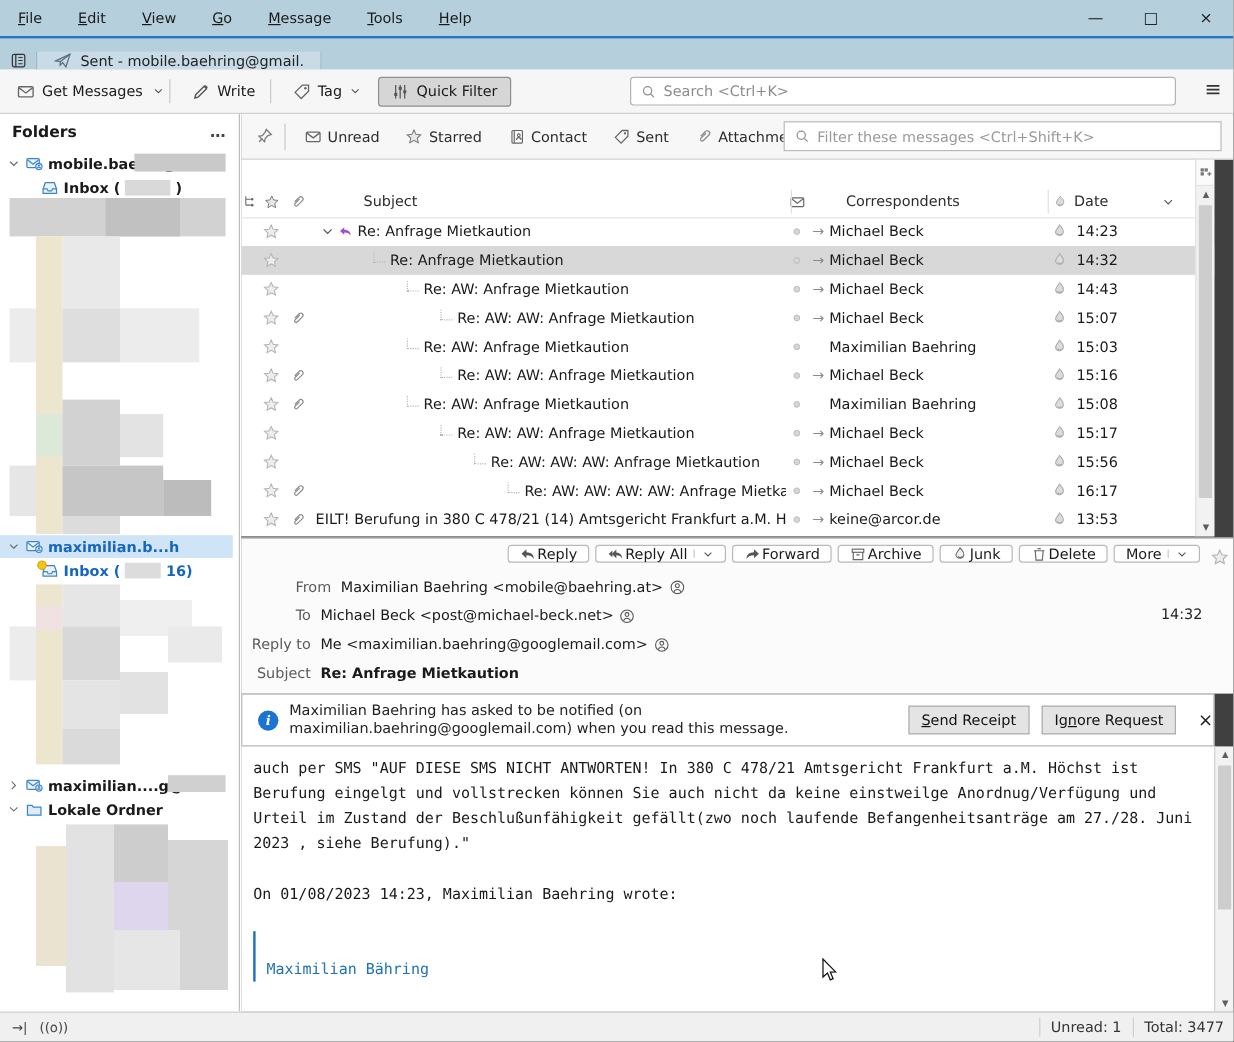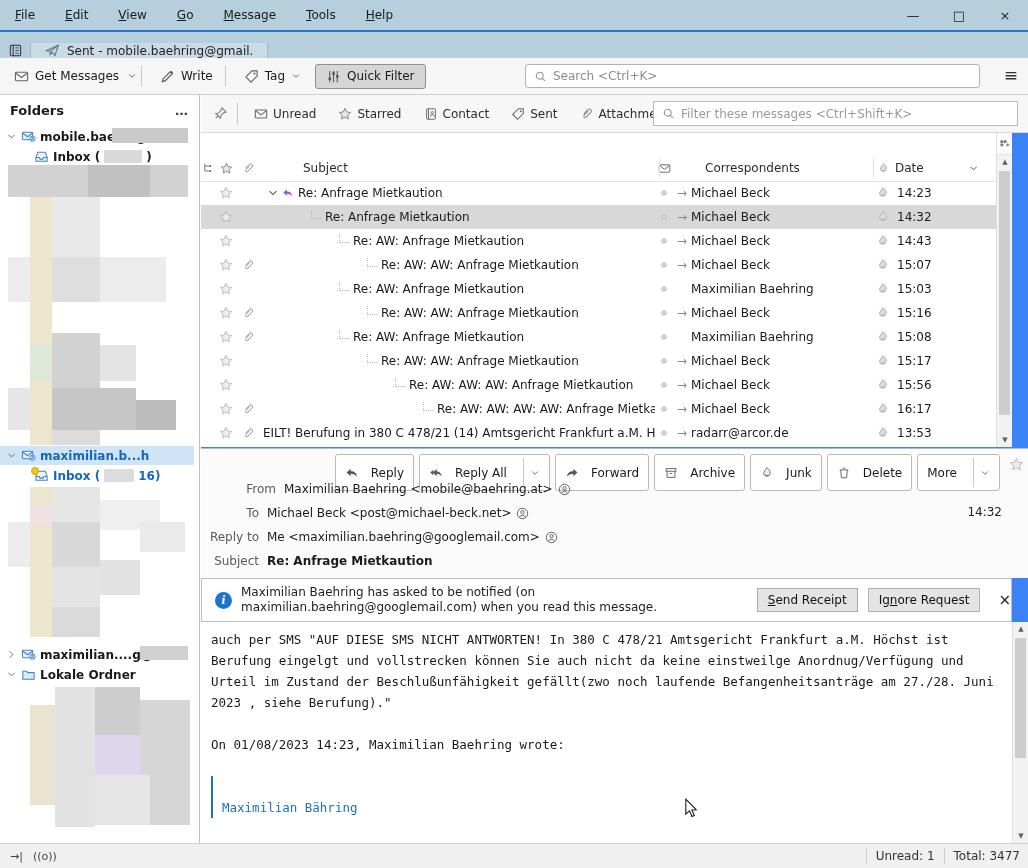--- a/index.html
+++ b/index.html
@@ -44,21 +44,21 @@
   .folders-menu{color:#444;font-weight:bold;letter-spacing:1px;}
   .frow{position:absolute;left:0;height:19px;display:flex;align-items:center;gap:4px;
         white-space:nowrap;font-weight:bold;}
   .frow .chev{width:11px;height:11px;color:#6a6a6a;}
   .blue{color:#1566c0;}
   .hl{background:#cfe4f6;width:188px;}
   .mos{position:absolute;}
   .badge-dot{position:absolute;width:6px;height:6px;border-radius:50%;background:#f5c518;border:1px solid #d8a800;}
 
   
-  .content{position:absolute;left:201px;top:95px;width:827px;height:748px;background:#3b82f6;}
+  .content{position:absolute;left:201px;top:95px;width:827px;height:748px;background:#404040;}
   .qfbar{position:absolute;left:0;top:0;width:827px;height:38px;background:#f7f7f7;
          border-bottom:1px solid #d8d8d8;box-sizing:border-box;display:flex;align-items:center;}
   .qf-pin{margin-left:12px;}
   .qf-sep{width:1px;height:22px;background:#c9c9c9;margin:0 9px;}
   .qf-btn{display:flex;align-items:center;gap:5px;padding:4px 7px;margin-right:8px;color:#2c2c2c;}
   .qf-input{position:absolute;left:452px;top:6px;width:365px;height:25px;border:1px solid #b9b9b9;
             background:#fff;display:flex;align-items:center;gap:6px;padding:0 8px;box-sizing:border-box;color:#9a9a9a;}
 
   
   .list{position:absolute;left:0;top:38px;width:811px;height:314px;background:#fff;overflow:hidden;}
@@ -84,22 +84,22 @@
   .vs-arrow{position:absolute;left:0;width:16px;height:14px;display:flex;align-items:center;justify-content:center;
             font-size:7px;color:#5e5e5e;}
   .vs-thumb{position:absolute;left:2px;width:11px;background:#cdcdcd;border-radius:1px;}
   .colpicker{position:absolute;right:0;top:22px;width:16px;height:26px;display:flex;align-items:center;justify-content:center;
              background:#fbfbfb;border-left:1px solid #e0e0e0;border-bottom:1px solid #e3e3e3;box-sizing:border-box;}
 
   
   .msghead{position:absolute;left:0;top:353px;width:827px;height:130px;background:#fbfbfb;
            border-top:1px solid #b9b9b9;box-sizing:border-box;}
   .actions{position:absolute;right:28px;top:5px;display:flex;gap:5px;}
-  .act-btn{display:flex;align-items:center;gap:12px;background:#fff;border:1px solid #b9b9b9;border-radius:3px;
-           padding:3px 9px;height:37px;box-sizing:border-box;color:#1a1a1a;text-align:right;}
+  .act-btn{display:flex;align-items:center;gap:1px;background:#fff;border:1px solid #b9b9b9;border-radius:3px;
+           padding:3px 9px;height:15px;box-sizing:border-box;color:#1a1a1a;text-align:right;}
   .act-btn .dd{border-left:1px solid #c9c9c9;margin-left:4px;padding-left:6px;height:100%;display:flex;align-items:center;}
   .head-star{position:absolute;right:4px;top:8px;}
   .hfield{position:absolute;left:0;display:flex;align-items:center;height:20px;}
   .hlabel{width:52px;text-align:right;color:#5a5a5a;flex:none;}
   .hvalue{margin-left:8px;display:flex;align-items:center;gap:5px;}
   .hsubject{font-weight:bold;}
   .htime{position:absolute;right:26px;top:56px;color:#222;}
 
   
   .notif{position:absolute;left:0;top:483px;width:811px;height:44px;background:#fff;
@@ -827,21 +827,21 @@
             </span>
             <span class="cell c-subj" style="padding-left:4px">
               <span>EILT! Berufung in 380 C 478/21 (14) Amtsgericht Frankfurt a.M. H...</span>
             </span>
             <span class="cell c-center">
               <svg class="ic" style="width:12px;height:12px">
                 <use href="#dot"></use>
               </svg>
             </span>
             <span class="cell c-arr">→</span>
-            <span class="cell">radarr@arcor.de</span>
+            <span class="cell">keine@arcor.de</span>
             <span class="cell c-center">
               <svg class="ic" style="width:14px;height:14px">
                 <use href="#flame"></use>
               </svg>
             </span>
             <span class="cell c-date">13:53</span>
             <span class="cell"></span>
             <span class="cell"></span>
           </div>
         </div>

